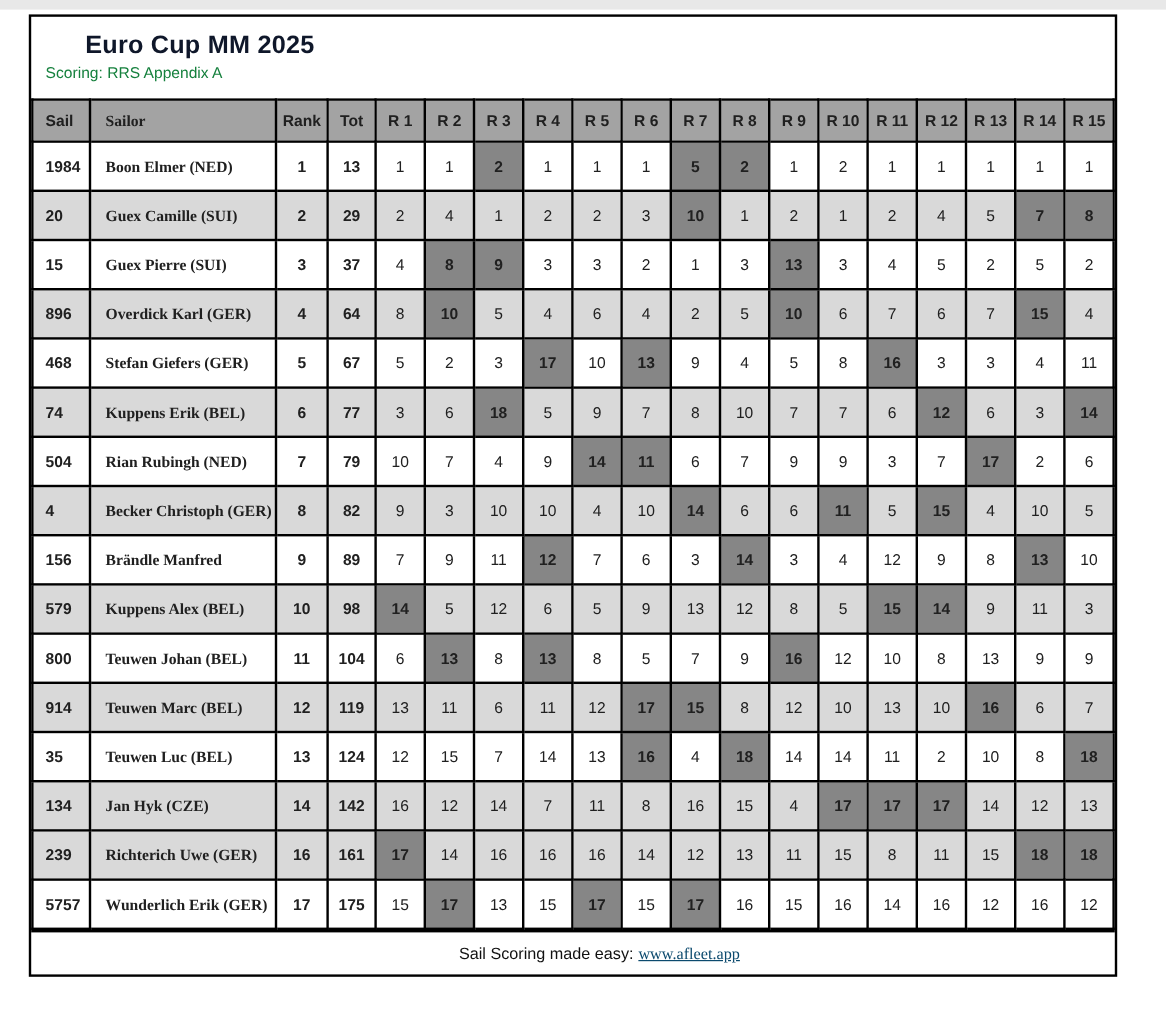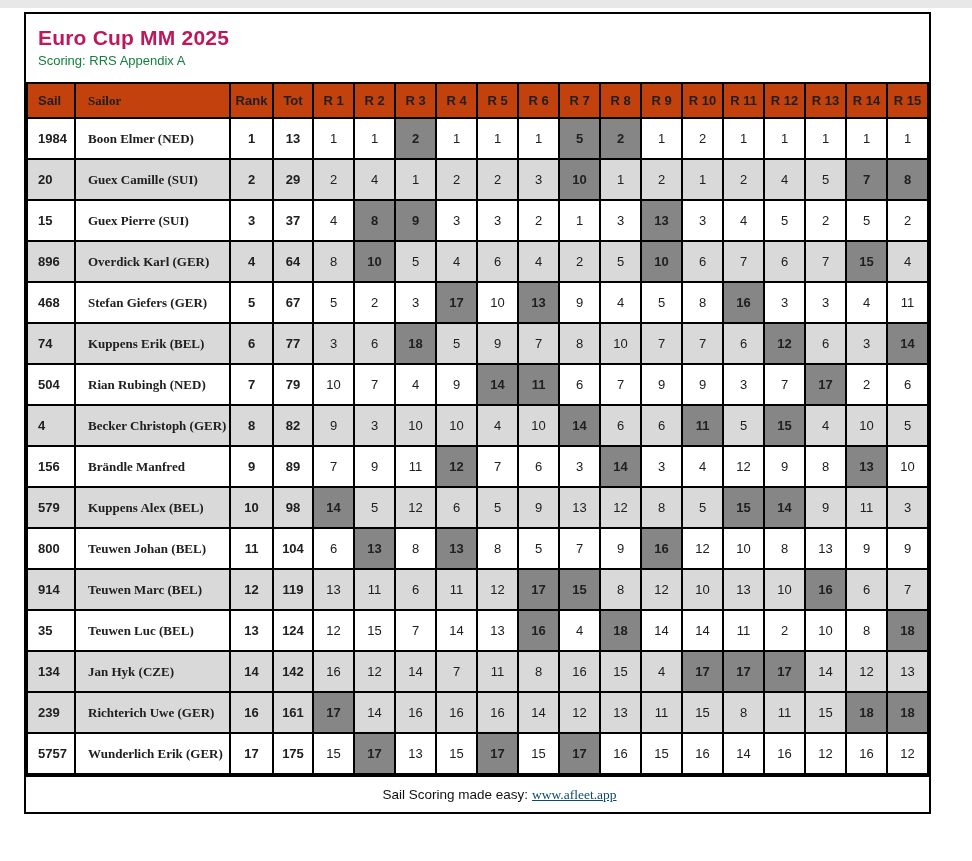--- a/index.html
+++ b/index.html
@@ -19,22 +19,23 @@
     border: 2px solid #000;
     background: #fff;
   }
   .doc-header {
     padding: 12px 0 10px 12px;
     height: 68px;
   }
   .doc-title {
     font-size: 21px;
     font-weight: 700;
-    color: #be185d;
+    color: #0f172a;
     letter-spacing: 0.2px;
+    margin-left: 33px;
   }
   .doc-subtitle {
     font-size: 13px;
     color: #15803d;
     margin-top: 3px;
   }
   table.results {
     width: 100%;
     border-collapse: collapse;
     table-layout: fixed;
@@ -44,21 +45,21 @@
     font-size: 13px;
     text-align: center;
     vertical-align: middle;
     color: #202020;
     overflow: hidden;
     white-space: nowrap;
   }
   table.results thead th {
     height: 35px;
     font-weight: 700;
-    background: #c2410c;
+    background: #a3a3a3;
   }
   table.results tbody td { height: 41px; }
   table.results th.col-sail, table.results td.cell-sail {
     text-align: left; padding-left: 10px;
   }
   table.results th.col-sailor, table.results td.cell-sailor {
     text-align: left; padding-left: 12px; font-family: Liberation Serif, serif;
   }
   td.cell-sail, td.cell-sailor, td.cell-rank, td.cell-tot { font-weight: 700; }
   tr.alt td { background: #d9d9d9; }

